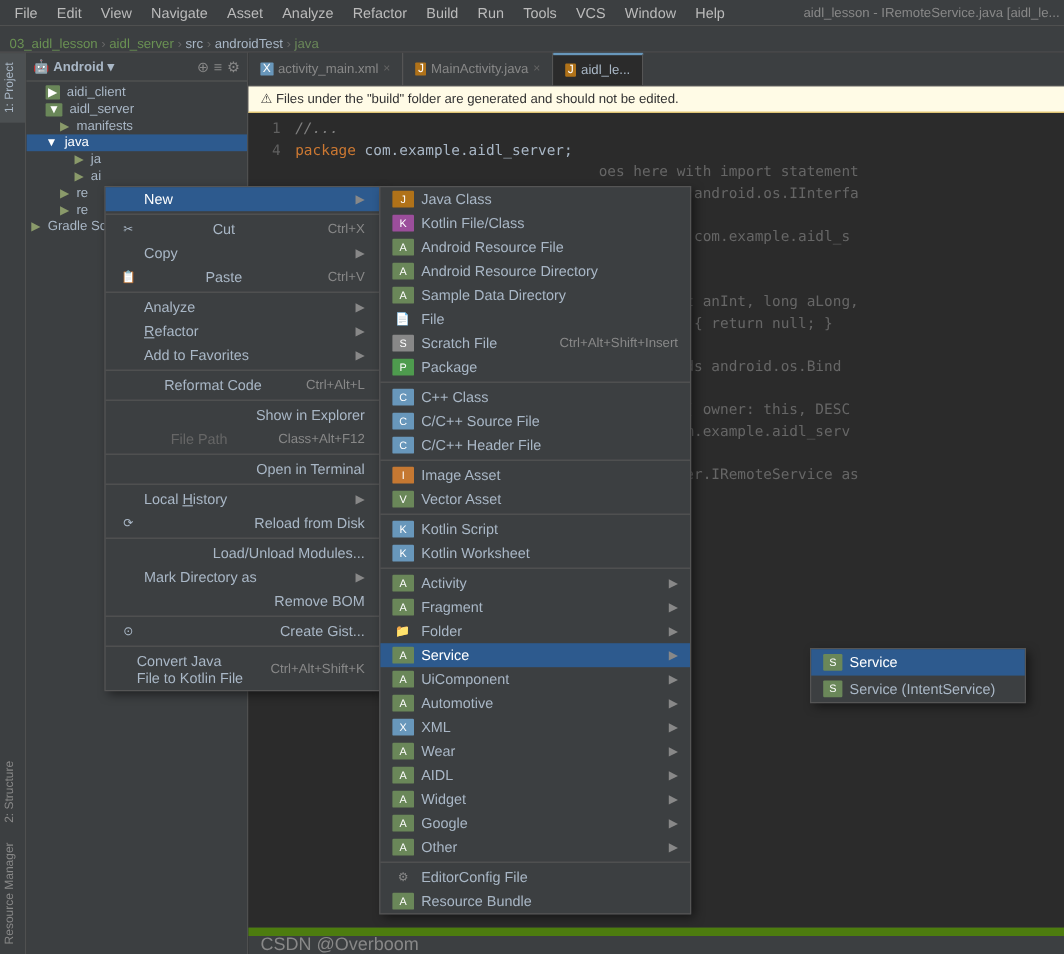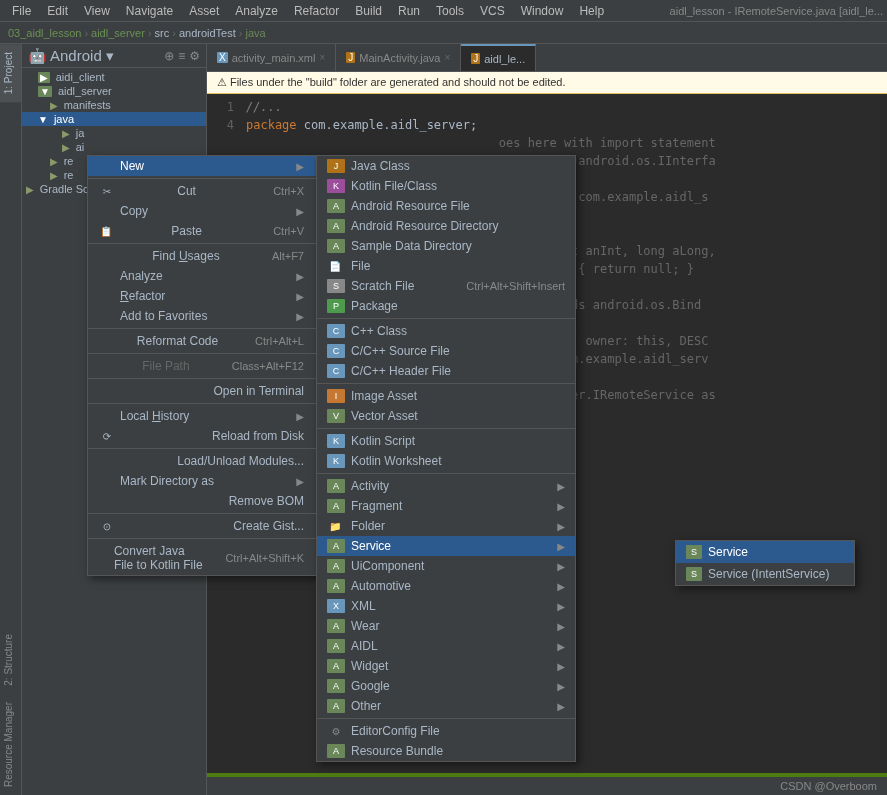--- a/index.html
+++ b/index.html
@@ -4,37 +4,37 @@
   <style>
     * { margin: 0; padding: 0; box-sizing: border-box; }
     body { font-family: 'Segoe UI', Arial, sans-serif; font-size: 12px; background: #2b2b2b; color: #a9b7c6; width: 887px; height: 795px; overflow: hidden; }
 
     
     .menu-bar { background: #3c3f41; height: 22px; display: flex; align-items: center; padding: 0 4px; border-bottom: 1px solid #555; }
     .menu-bar-item { padding: 2px 8px; color: #bbbbbb; font-size: 12px; cursor: pointer; }
     .menu-bar-title { margin-left: auto; color: #888; font-size: 11px; }
 
     
-    .breadcrumb { background: #3c3f41; height: 22px; display: flex; align-items: center; padding: 0 8px; border-bottom: 1px solid #555; font-size: 11px; color: #8a9a6a; }
+    .breadcrumb { background: #3c3f41; height: 22px; display: flex; align-items: flex-end; padding: 0 8px; border-bottom: 1px solid #555; font-size: 11px; color: #8a9a6a; }
     .breadcrumb span { color: #a9b7c6; }
     .breadcrumb .sep { color: #666; margin: 0 3px; }
     .breadcrumb .java { color: #6a8759; }
 
     
     .main { display: flex; height: calc(795px - 44px); }
 
     
     .sidebar-tabs { width: 22px; background: #3c3f41; display: flex; flex-direction: column; border-right: 1px solid #555; }
     .sidebar-tab { writing-mode: vertical-rl; transform: rotate(180deg); padding: 8px 3px; font-size: 10px; color: #888; cursor: pointer; white-space: nowrap; }
     .sidebar-tab.active { color: #a9b7c6; background: #4c5052; }
 
     
     .project-panel { width: 185px; background: #3c3f41; display: flex; flex-direction: column; border-right: 1px solid #555; }
     .panel-header { display: flex; align-items: center; justify-content: space-between; padding: 3px 6px; background: #3c3f41; border-bottom: 1px solid #555; height: 24px; }
-    .panel-header-title { font-size: 15px; color: #a9b7c6; }
+    .panel-header-title { font-size: 11px; color: #a9b7c6; font-weight: bold; }
     .panel-header-icons { display: flex; gap: 4px; }
     .panel-icon { color: #888; font-size: 12px; cursor: pointer; }
 
     .tree { flex: 1; overflow-y: auto; padding: 2px 0; }
     .tree-item { display: flex; align-items: center; padding: 1px 4px; cursor: pointer; font-size: 11px; }
     .tree-item .indent { display: inline-block; }
     .tree-item .icon { margin-right: 3px; font-size: 10px; }
 
     
     .context-menu { width: 230px; background: #3c3f41; border: 1px solid #555; box-shadow: 3px 3px 8px rgba(0,0,0,0.5); position: absolute; top: 155px; left: 87px; z-index: 100; }
@@ -71,21 +71,21 @@
 
     .editor-content { flex: 1; padding: 4px 0; overflow: hidden; }
     .code-line { display: flex; font-size: 12px; font-family: 'Consolas', monospace; line-height: 18px; }
     .line-num { width: 35px; text-align: right; padding-right: 8px; color: #606060; user-select: none; }
     .code-text { flex: 1; padding-left: 4px; white-space: pre; }
     .kw { color: #cc7832; }
     .cm { color: #808080; font-style: italic; }
     .pkg { color: #a9b7c6; }
 
     
-    .status-bar { height: 22px; background: #3c3f41; border-top: 4px solid #4d7c0f; display: flex; align-items: center; justify-content: flex-end; padding: 0 10px; font-size: 11px; color: #888; }
+    .status-bar { height: 22px; background: #3c3f41; border-top: 7px solid #4d7c0f; display: flex; align-items: center; padding: 0 10px; font-size: 15px; color: #888; }
 
     
     .ic-android { background: #6a8759; color: white; padding: 0 2px; font-size: 9px; border-radius: 1px; }
     .ic-kotlin { background: #9b4e9b; color: white; padding: 0 2px; font-size: 9px; border-radius: 1px; }
     .ic-java { background: #b07219; color: white; padding: 0 2px; font-size: 9px; border-radius: 1px; }
     .ic-xml { background: #6897bb; color: white; padding: 0 2px; font-size: 9px; border-radius: 1px; }
     .ic-cpp { background: #6897bb; color: white; padding: 0 2px; font-size: 9px; border-radius: 1px; }
     .ic-scratch { background: #888; color: white; padding: 0 2px; font-size: 9px; border-radius: 1px; }
     .ic-pkg { background: #4e9b4e; color: white; padding: 0 2px; font-size: 9px; border-radius: 1px; }
     .ic-img { background: #c57832; color: white; padding: 0 2px; font-size: 9px; border-radius: 1px; }
@@ -350,45 +350,44 @@
     <span class="arrow" style="margin-left:auto;">▶</span>
   </div>
   <div class="ctx-item">
     <span class="ctx-icon">📋</span>
     <span>Paste</span>
     <span class="shortcut">Ctrl+V</span>
   </div>
   <div class="ctx-separator"></div>
   <div class="ctx-item">
     <span class="ctx-icon"></span>
-    <span>Find <u>U</u>sages</span>
-    <span class="shortcut">Alt+F7</span>
-  </div>
-  <div class="ctx-item">
-    <span class="ctx-icon"></span>
     <span>Analyze</span>
     <span class="arrow" style="margin-left:auto;">▶</span>
   </div>
   <div class="ctx-item">
     <span class="ctx-icon"></span>
     <span><u>R</u>efactor</span>
     <span class="arrow" style="margin-left:auto;">▶</span>
   </div>
   <div class="ctx-item">
     <span class="ctx-icon"></span>
     <span>Add to Favorites</span>
     <span class="arrow" style="margin-left:auto;">▶</span>
   </div>
   <div class="ctx-separator"></div>
   <div class="ctx-item">
     <span class="ctx-icon"></span>
     <span>Reformat Code</span>
     <span class="shortcut">Ctrl+Alt+L</span>
   </div>
   <div class="ctx-separator"></div>
+  <div class="ctx-item">
+    <span class="ctx-icon"></span>
+    <span>Show in Explorer</span>
+  </div>
   <div class="ctx-item disabled">
     <span class="ctx-icon"></span>
     <span>File Path</span>
     <span class="shortcut">Class+Alt+F12</span>
   </div>
   <div class="ctx-separator"></div>
   <div class="ctx-item">
     <span class="ctx-icon"></span>
     <span>Open in Terminal</span>
   </div>

